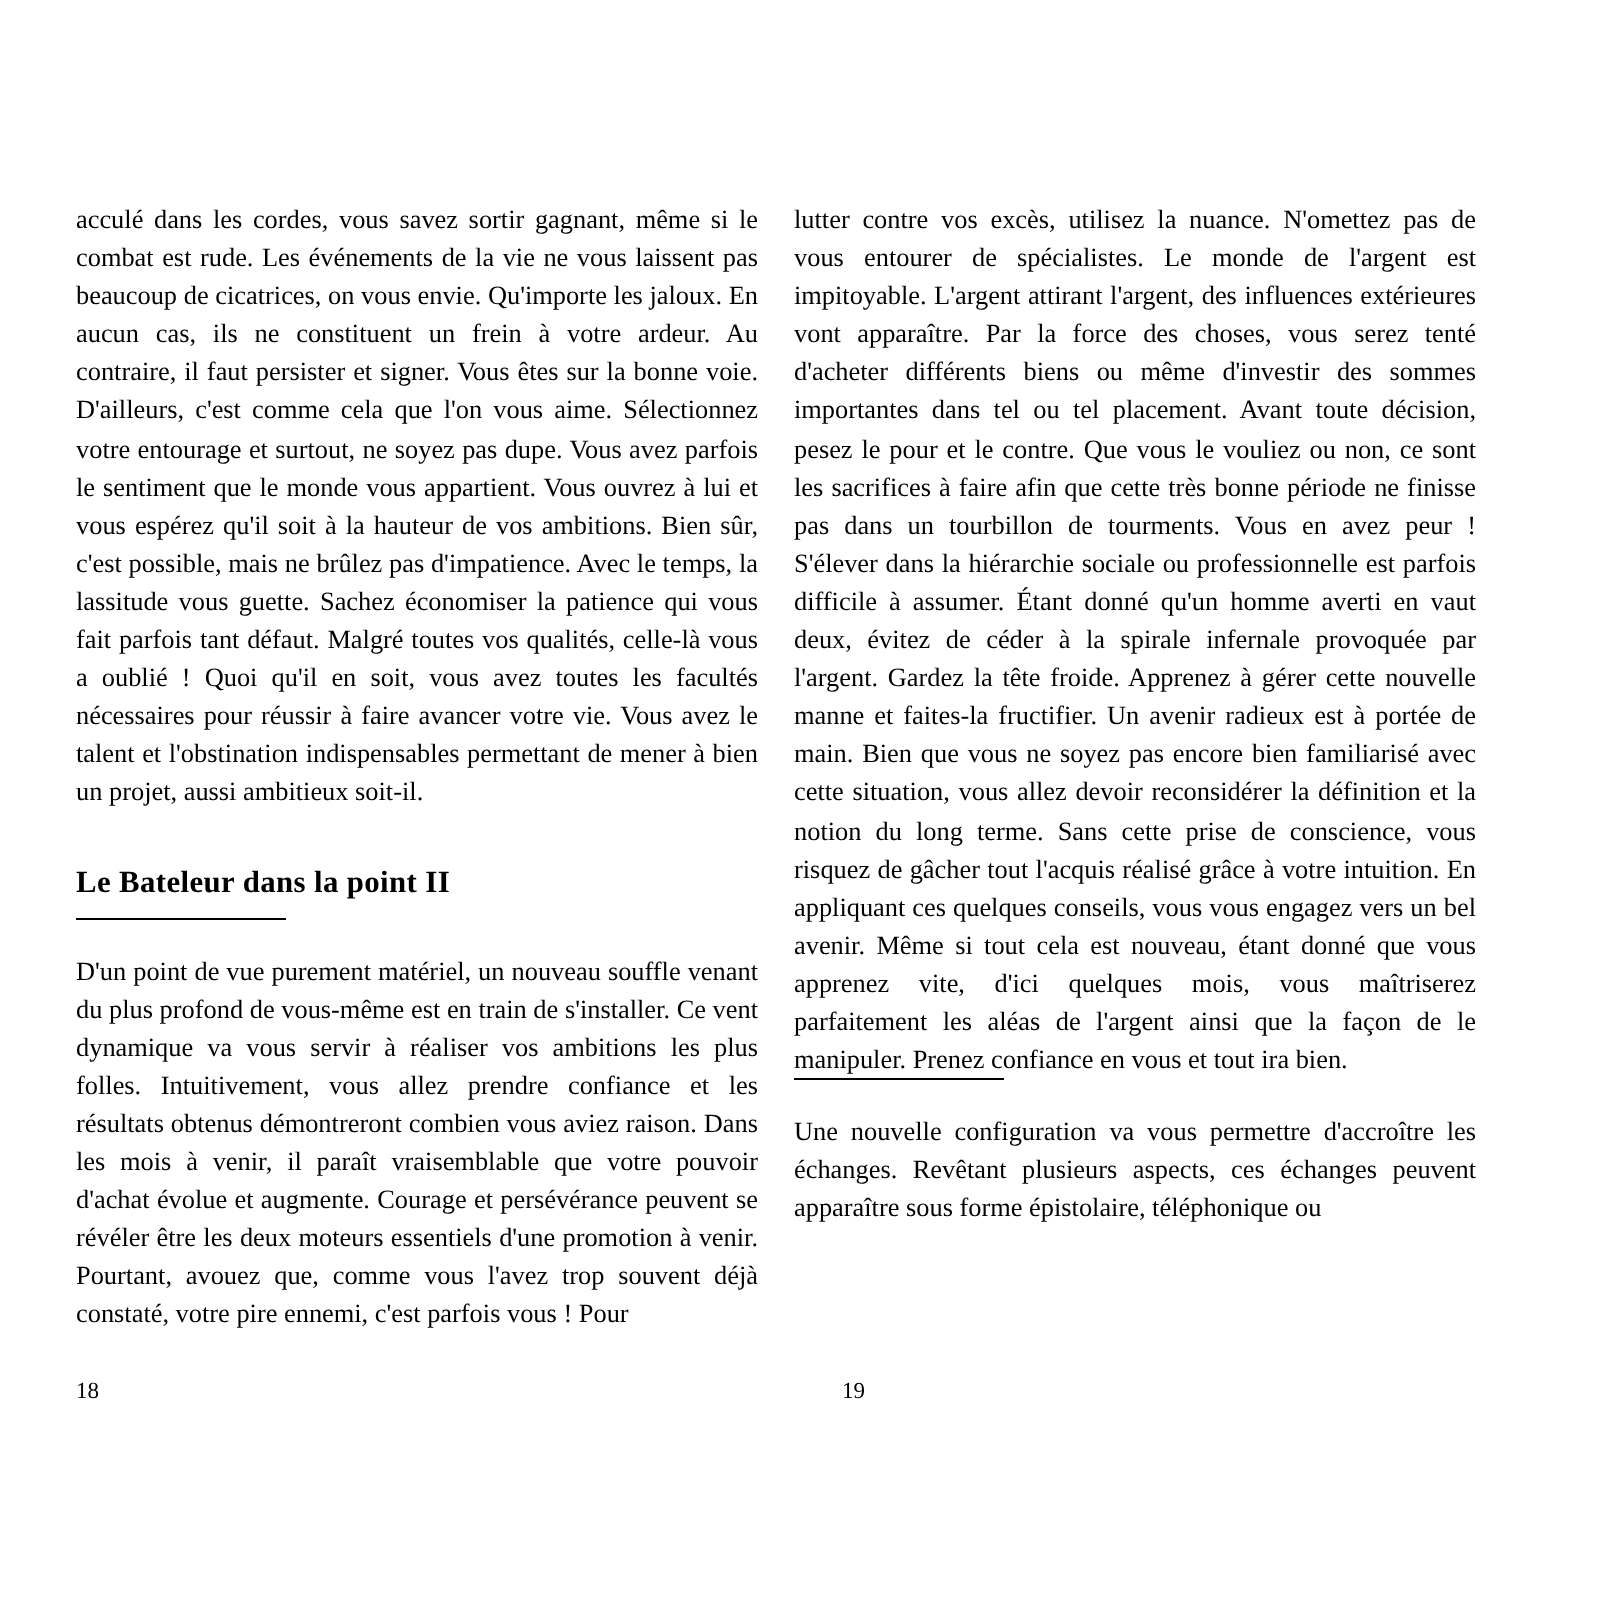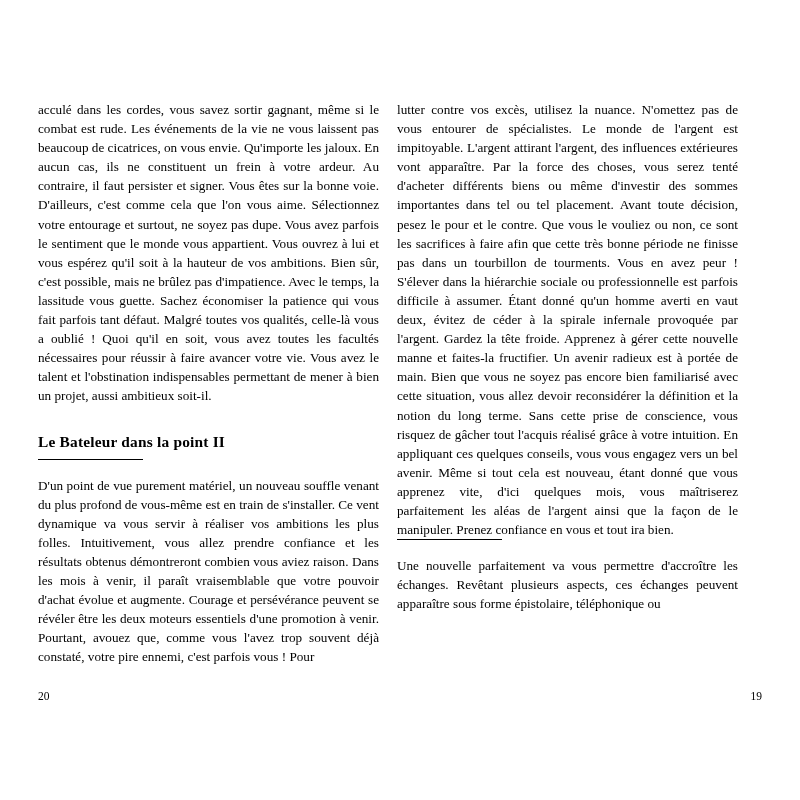--- a/index.html
+++ b/index.html
@@ -59,42 +59,42 @@
     top: 690px;
     left: 38px;
     width: 724px;
     display: flex;
   }
   .folio {
     font-size: 11.5px;
     font-family: "Liberation Serif", serif;
   }
   .folio.left { width: 341px; text-align: left; }
-  .folio.right { width: 341px; margin-left: 42px; text-align: right; }
+  .folio.right { width: 341px; margin-left: 42px; text-align: left; }
 </style>
 </head>
 <body>
 
 <div class="page">
 
   <div class="spread">
 
     <div class="col">
       <p class="body">acculé dans les cordes, vous savez sortir gagnant, même si le combat est rude. Les événements de la vie ne vous laissent pas beaucoup de cicatrices, on vous envie. Qu'importe les jaloux. En aucun cas, ils ne constituent un frein à votre ardeur. Au contraire, il faut persister et signer. Vous êtes sur la bonne voie. D'ailleurs, c'est comme cela que l'on vous aime. Sélectionnez votre entourage et surtout, ne soyez pas dupe. Vous avez parfois le sentiment que le monde vous appartient. Vous ouvrez à lui et vous espérez qu'il soit à la hauteur de vos ambitions. Bien sûr, c'est possible, mais ne brûlez pas d'impatience. Avec le temps, la lassitude vous guette. Sachez économiser la patience qui vous fait parfois tant défaut. Malgré toutes vos qualités, celle-là vous a oublié ! Quoi qu'il en soit, vous avez toutes les facultés nécessaires pour réussir à faire avancer votre vie. Vous avez le talent et l'obstination indispensables permettant de mener à bien un projet, aussi ambitieux soit-il.</p>
       <h2 class="heading">Le Bateleur dans la point II</h2>
       <div class="rule"></div>
       <p class="body">D'un point de vue purement matériel, un nouveau souffle venant du plus profond de vous-même est en train de s'installer. Ce vent dynamique va vous servir à réaliser vos ambitions les plus folles. Intuitivement, vous allez prendre confiance et les résultats obtenus démontreront combien vous aviez raison. Dans les mois à venir, il paraît vraisemblable que votre pouvoir d'achat évolue et augmente. Courage et persévérance peuvent se révéler être les deux moteurs essentiels d'une promotion à venir. Pourtant, avouez que, comme vous l'avez trop souvent déjà constaté, votre pire ennemi, c'est parfois vous ! Pour</p>
     </div>
 
     <div class="col">
       <p class="body">lutter contre vos excès, utilisez la nuance. N'omettez pas de vous entourer de spécialistes. Le monde de l'argent est impitoyable. L'argent attirant l'argent, des influences extérieures vont apparaître. Par la force des choses, vous serez tenté d'acheter différents biens ou même d'investir des sommes importantes dans tel ou tel placement. Avant toute décision, pesez le pour et le contre. Que vous le vouliez ou non, ce sont les sacrifices à faire afin que cette très bonne période ne finisse pas dans un tourbillon de tourments. Vous en avez peur ! S'élever dans la hiérarchie sociale ou professionnelle est parfois difficile à assumer. Étant donné qu'un homme averti en vaut deux, évitez de céder à la spirale infernale provoquée par l'argent. Gardez la tête froide. Apprenez à gérer cette nouvelle manne et faites-la fructifier. Un avenir radieux est à portée de main. Bien que vous ne soyez pas encore bien familiarisé avec cette situation, vous allez devoir reconsidérer la définition et la notion du long terme. Sans cette prise de conscience, vous risquez de gâcher tout l'acquis réalisé grâce à votre intuition. En appliquant ces quelques conseils, vous vous engagez vers un bel avenir. Même si tout cela est nouveau, étant donné que vous apprenez vite, d'ici quelques mois, vous maîtriserez parfaitement les aléas de l'argent ainsi que la façon de le manipuler. Prenez confiance en vous et tout ira bien.</p>
       <div class="rule"></div>
-      <p class="body">Une nouvelle parfaitement va vous permettre d'accroître les échanges. Revêtant plusieurs aspects, ces échanges peuvent apparaître sous forme épistolaire, téléphonique ou</p>
+      <p class="body">Une nouvelle configuration va vous permettre d'accroître les échanges. Revêtant plusieurs aspects, ces échanges peuvent apparaître sous forme épistolaire, téléphonique ou</p>
     </div>
 
   </div>
 
   <div class="footer">
-    <div class="folio left">20</div>
+    <div class="folio left">18</div>
     <div class="folio right">19</div>
   </div>
 
 </div>
 
 </body></html>

